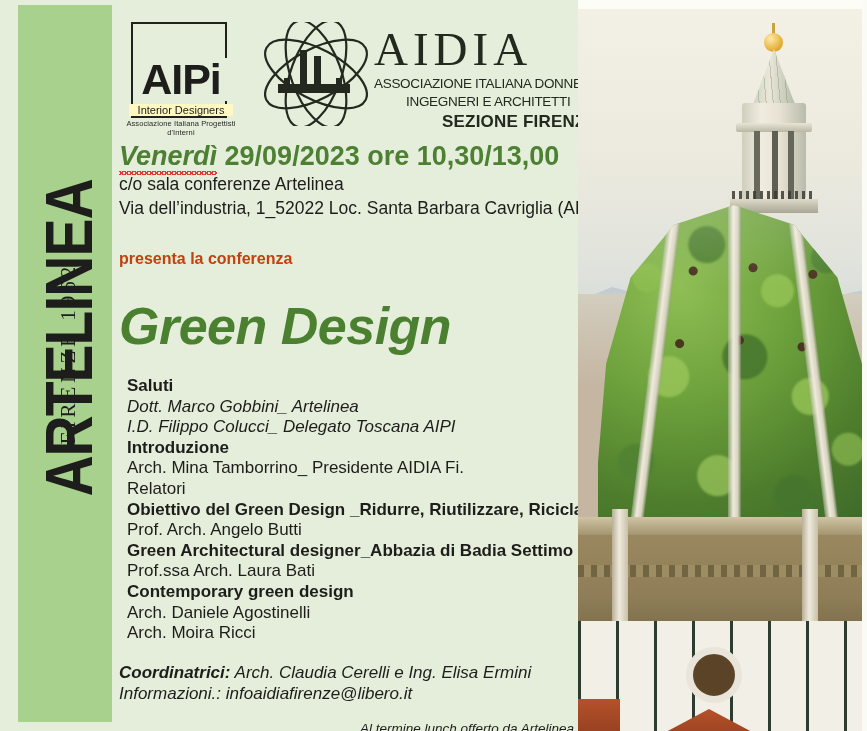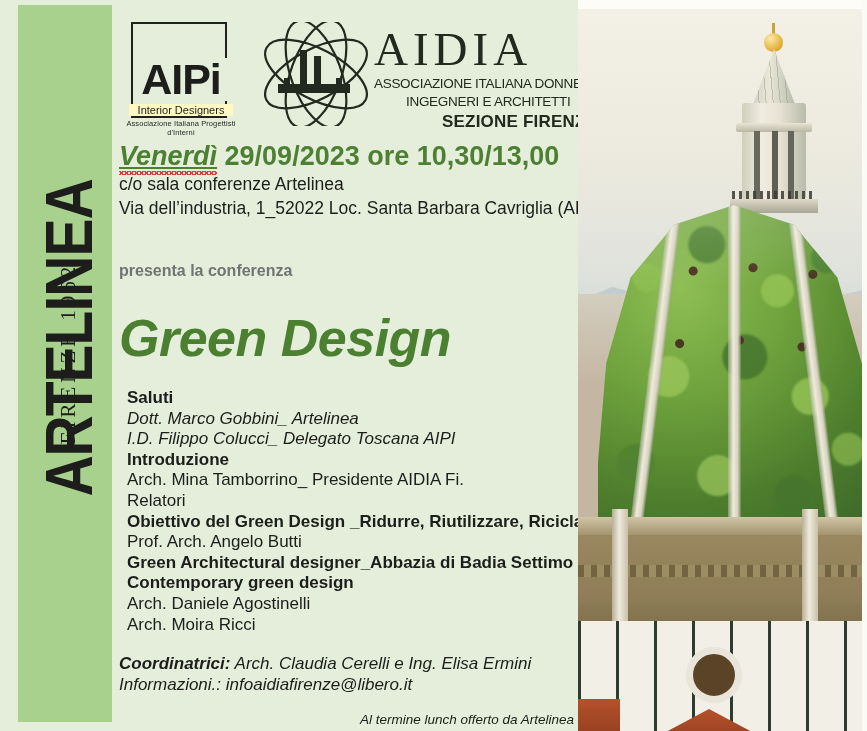--- a/index.html
+++ b/index.html
@@ -204,21 +204,20 @@
   .headline {
     font-family: "Liberation Sans", sans-serif;
     font-weight: bold;
     font-size: 27px;
     line-height: 32px;
     color: #4d8033;
     white-space: nowrap;
   }
   .headline .day {
     font-style: italic;
-    text-decoration: underline;
     position: relative;
   }
   .squiggle {
     position: relative;
   }
   .squiggle::after {
     content: "";
     position: absolute;
     left: 0;
     right: 0;
@@ -245,25 +244,25 @@
     left: 0; right: 0; bottom: -3px;
     height: 4px;
     background-image:
       linear-gradient(45deg, transparent 40%, #e03a3a 40%, #e03a3a 60%, transparent 60%),
       linear-gradient(-45deg, transparent 40%, #e03a3a 40%, #e03a3a 60%, transparent 60%);
     background-size: 5px 4px;
     background-repeat: repeat-x;
   }
 
   .presents {
-    margin-top: 42px;
+    margin-top: 30px;
     font-family: "Liberation Sans", sans-serif;
     font-weight: bold;
     font-size: 16px;
-    color: #737373;
+    color: #c2410c;
   }
 
   .title {
     margin-top: 28px;
     font-family: "Liberation Sans", sans-serif;
     font-weight: bold;
     font-style: italic;
     font-size: 52px;
     line-height: 60px;
     letter-spacing: -0.5px;
@@ -613,20 +612,21 @@
     <div class="program">
       <div class="p-row b">Saluti</div>
       <div class="p-row i">Dott. Marco Gobbini_ Artelinea</div>
       <div class="p-row i">I.D. Filippo Colucci_ Delegato Toscana AIPI</div>
       <div class="p-row b">Introduzione</div>
       <div class="p-row">Arch. Mina Tamborrino_ Presidente AIDIA Fi.</div>
       <div class="p-row">Relatori</div>
       <div class="p-row b">Obiettivo del Green Design _Ridurre, Riutilizzare, Riciclare.</div>
       <div class="p-row">Prof. Arch. Angelo Butti</div>
       <div class="p-row b">Green Architectural designer_Abbazia di Badia Settimo</div>
+      <div class="p-row">Prof.ssa Arch. Laura Bati</div>
       <div class="p-row b">Contemporary green design</div>
       <div class="p-row">Arch. Daniele Agostinelli</div>
       <div class="p-row">Arch. Moira Ricci</div>
     </div>
 
     <div class="coord">
       <div class="coord-row">
         <span class="lead">Coordinatrici:</span><span> Arch. Claudia Cerelli e Ing. Elisa Ermini</span>
       </div>
       <div class="coord-row">

